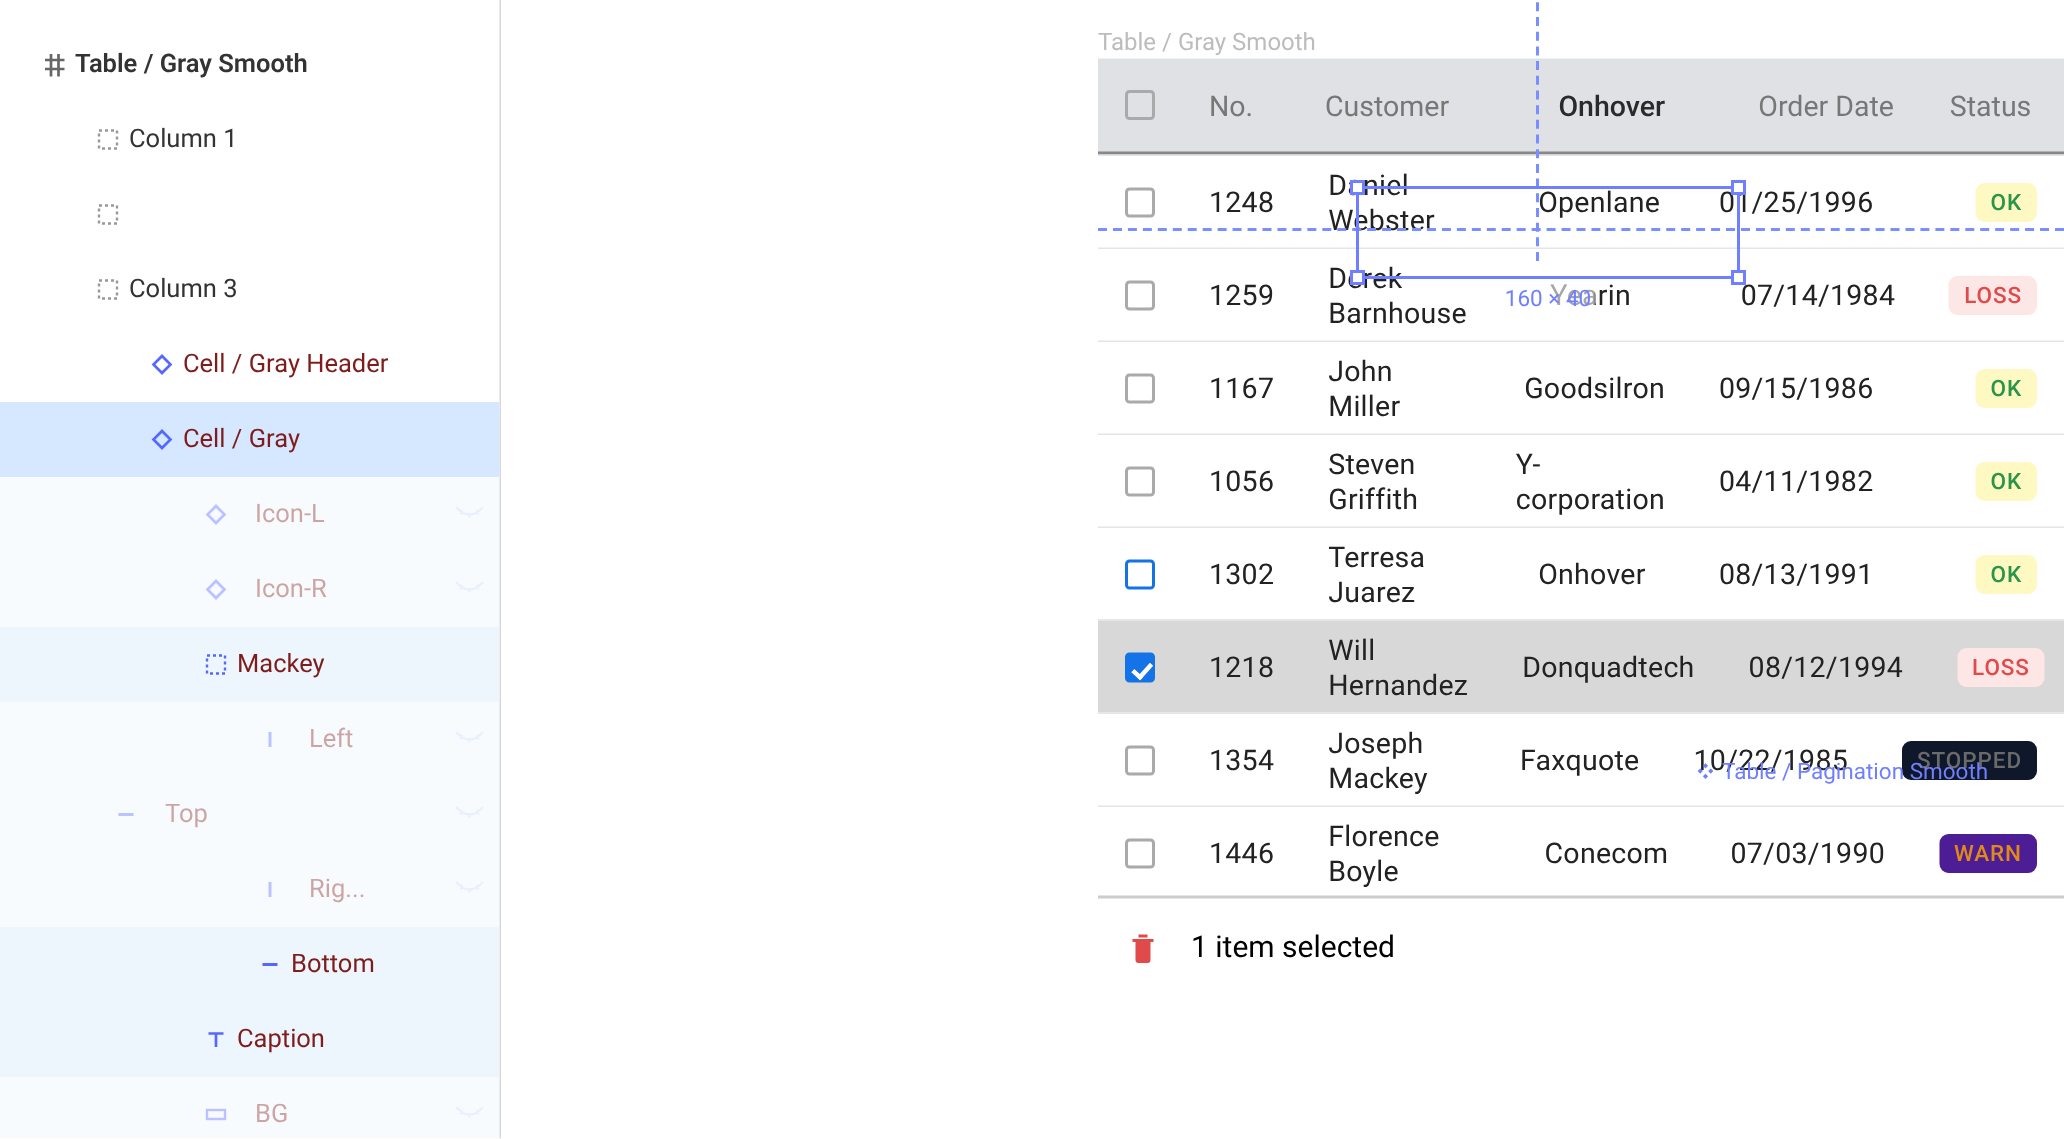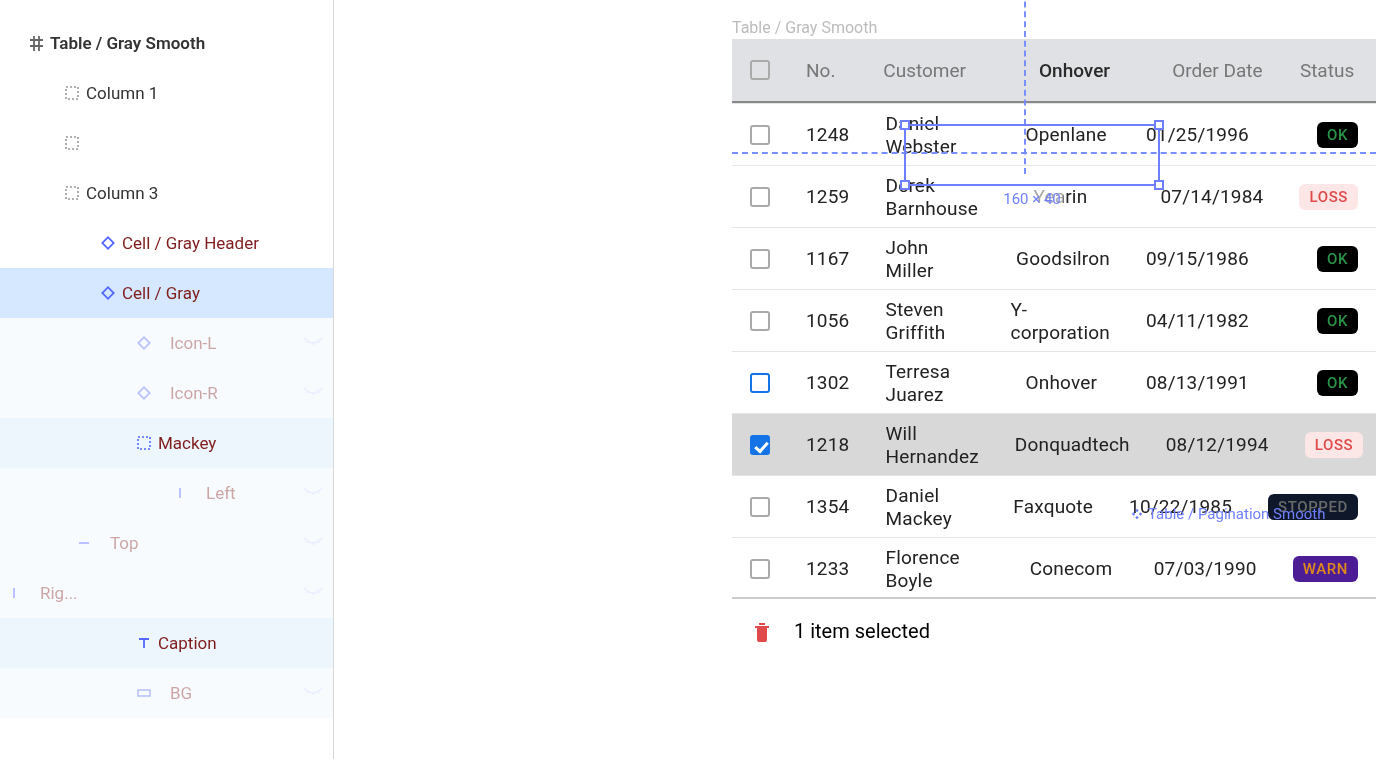--- a/index.html
+++ b/index.html
@@ -39,21 +39,21 @@
   
   .dropline { position:absolute; top:-18px; left: 690px; width:0; border-left:2px dashed #7a8fff; height: 192px; z-index:5; }
   .dashline-h { position:absolute; left:0; top:152px; width:calc(100% - 0px); border-top:2px dashed #7a8fff; z-index:5; pointer-events:none; }
   
   .row { display:flex; align-items:center; height:62px; border-top:1px solid #e5e5e5; font-size:19px; color:#222; letter-spacing:0.01em; position:relative; }
   .row.selrow { background:#d8d8d8; }
   .cell { padding:0 18px; }
   .chkwrap { width:64px; display:flex; justify-content:center; }
   
   .badge { display:inline-block; padding:4px 10px; border-radius:6px; font-size:15px; font-weight:500; letter-spacing:0.04em; }
-  .b-ok   { background:#000000; color:#2a9448;margin-left:32px; }
+  .b-ok   { background:#fef9c3; color:#2a9448;margin-left:32px; }
   .b-loss { background:#fde6e6; color:#e04a4a; }
   .b-stop { background:#0f172a; color:#6a6a6a;text-align:center; }
   .b-warn { background:#4c1d95; color:#e08a1a; }
   
   
   .selection-frame { position:absolute; border:2px solid #6f7fff; z-index:6; }
   .handle { position:absolute; width:10px; height:10px; background:#fff; border:2px solid #6f7fff; }
   .handle.tl { top:-6px; left:-6px; } .handle.tr { top:-6px; right:-6px; }
   .handle.bl { bottom:-6px; left:-6px; } .handle.br { bottom:-6px; right:-6px; }
   .dim-label { position:absolute; color:#6f7fff; font-size:15px; bottom:-24px; left:50%; transform:translateX(-50%); white-space:nowrap; background:rgba(255,255,255,0.6); padding:0 2px;}
@@ -174,32 +174,40 @@
             <line x1="4" y1="9" x2="14" y2="9" stroke="#5468ff" stroke-width="2"></line>
           </svg>
         </span>
         <span class="tree-label">Top</span>
         <span class="hidden-eye">
           <svg width="22" height="14" viewBox="0 0 22 14">
             <path stroke="#8aa0ff" stroke-width="1.6" fill="none" d="M2 2 Q11 12 20 2 M6 4l-1 3 M11 6v3 M16 4l1 3"></path>
           </svg>
         </span>
       </div>
-      <div class="tree-row blue lightbg muted" style="">
+      <div class="tree-row blue lightbg muted" style="padding-left: 166px;">
         <span class="icon-slot">
           <svg width="18" height="18" viewBox="0 0 18 18">
             <line x1="9" y1="4" x2="9" y2="14" stroke="#5468ff" stroke-width="2"></line>
           </svg>
         </span>
         <span class="tree-label">Rig...</span>
         <span class="hidden-eye">
           <svg width="22" height="14" viewBox="0 0 22 14">
             <path stroke="#8aa0ff" stroke-width="1.6" fill="none" d="M2 2 Q11 12 20 2 M6 4l-1 3 M11 6v3 M16 4l1 3"></path>
           </svg>
         </span>
+      </div>
+      <div class="tree-row blue lightbg" style="padding-left: 166px;">
+        <span class="icon-slot">
+          <svg width="18" height="18" viewBox="0 0 18 18">
+            <line x1="4" y1="9" x2="14" y2="9" stroke="#5468ff" stroke-width="2"></line>
+          </svg>
+        </span>
+        <span class="tree-label">Bottom</span>
       </div>
       <div class="tree-row blue lightbg" style="padding-left: 130px;">
         <span class="icon-slot">
           <svg width="18" height="18" viewBox="0 0 18 18">
             <path stroke="#5468ff" stroke-width="1.8" fill="none" d="M4 5h10M9 5v9"></path>
           </svg>
         </span>
         <span class="tree-label">Caption</span>
       </div>
       <div class="tree-row blue lightbg muted" style="padding-left: 130px;">
@@ -293,30 +301,30 @@
           <div class="cell col-cust">Will Hernandez</div>
           <div class="cell col-acc">Donquadtech</div>
           <div class="cell col-date">08/12/1994</div>
           <div class="cell col-stat"><span class="badge b-loss">LOSS</span></div>
         </div>
         <div class="row">
           <div class="cell chkwrap">
             <span class="chk-box"></span>
           </div>
           <div class="cell col-no">1354</div>
-          <div class="cell col-cust">Daniel Mackey</div>
+          <div class="cell col-cust">Joseph Mackey</div>
           <div class="cell col-acc">Faxquote</div>
           <div class="cell col-date">10/22/1985</div>
           <div class="cell col-stat"><span class="badge b-stop">STOPPED</span></div>
         </div>
         <div class="row">
           <div class="cell chkwrap">
             <span class="chk-box"></span>
           </div>
-          <div class="cell col-no">1233</div>
+          <div class="cell col-no">1446</div>
           <div class="cell col-cust">Florence Boyle</div>
           <div class="cell col-acc">Conecom</div>
           <div class="cell col-date">07/03/1990</div>
           <div class="cell col-stat"><span class="badge b-warn">WARN</span></div>
         </div>
       </div>
 
     <div class="pag-label" style="left:398px; bottom:76px; position:relative; margin-top:-18px; margin-bottom:-2px; margin-left:0;">
       <svg viewBox="0 0 16 16">
           <path fill="#6f7fff" d="M8 2l2 2-2 2-2-2zM2 8l2-2 2 2-2 2zM10 8l2-2 2 2-2 2zM8 10l2 2-2 2-2-2z"></path>

